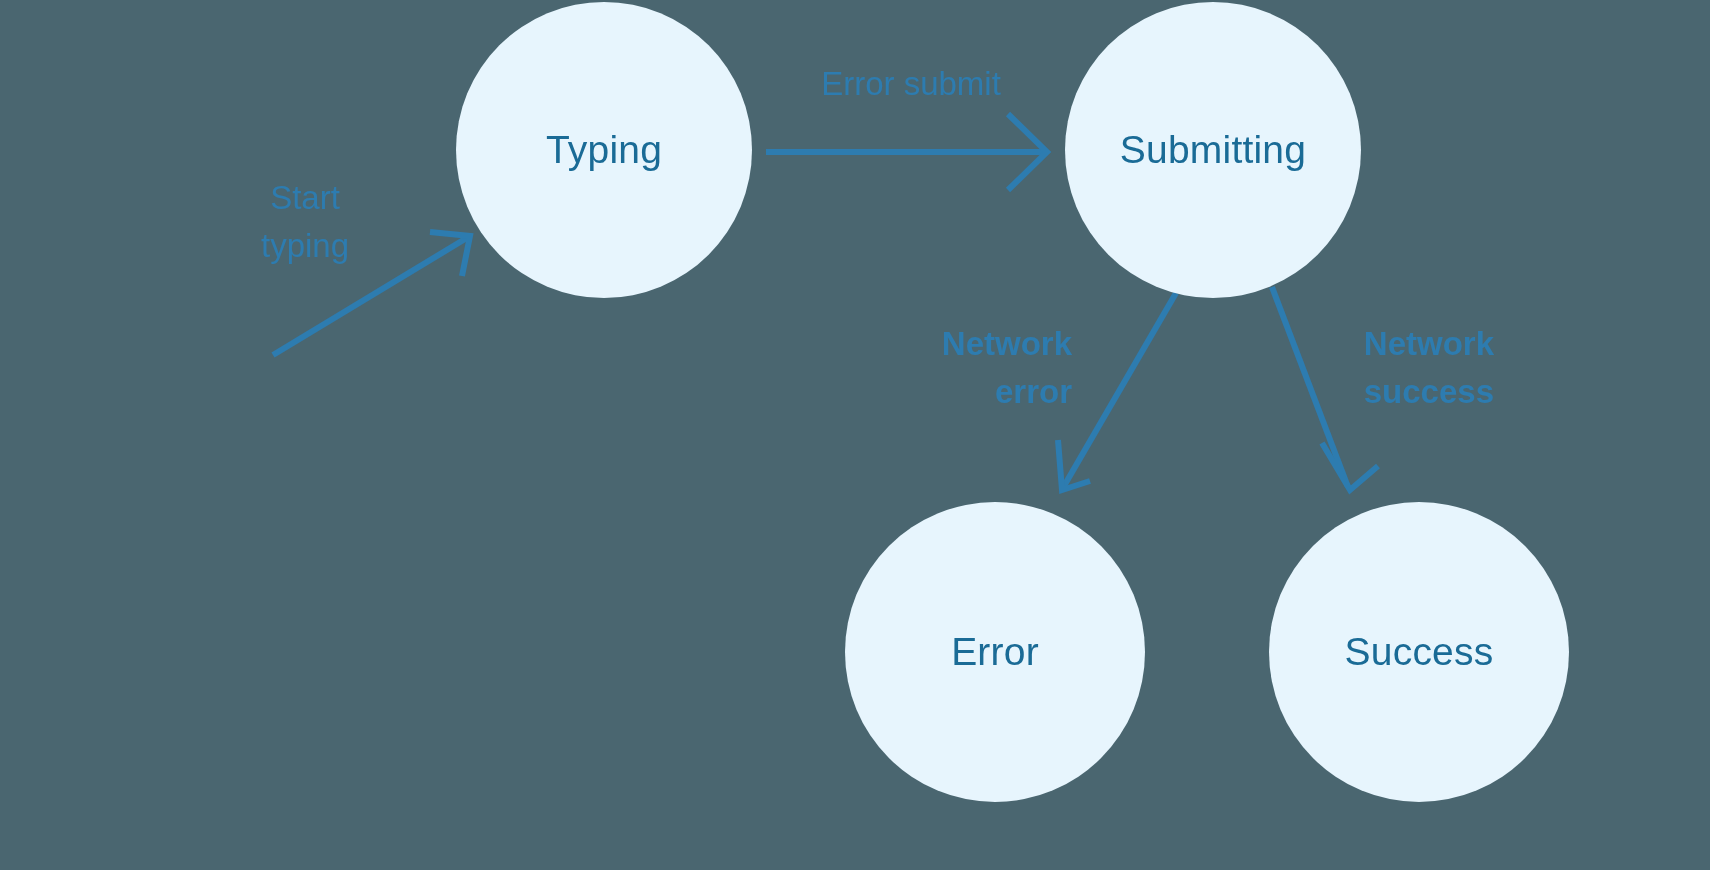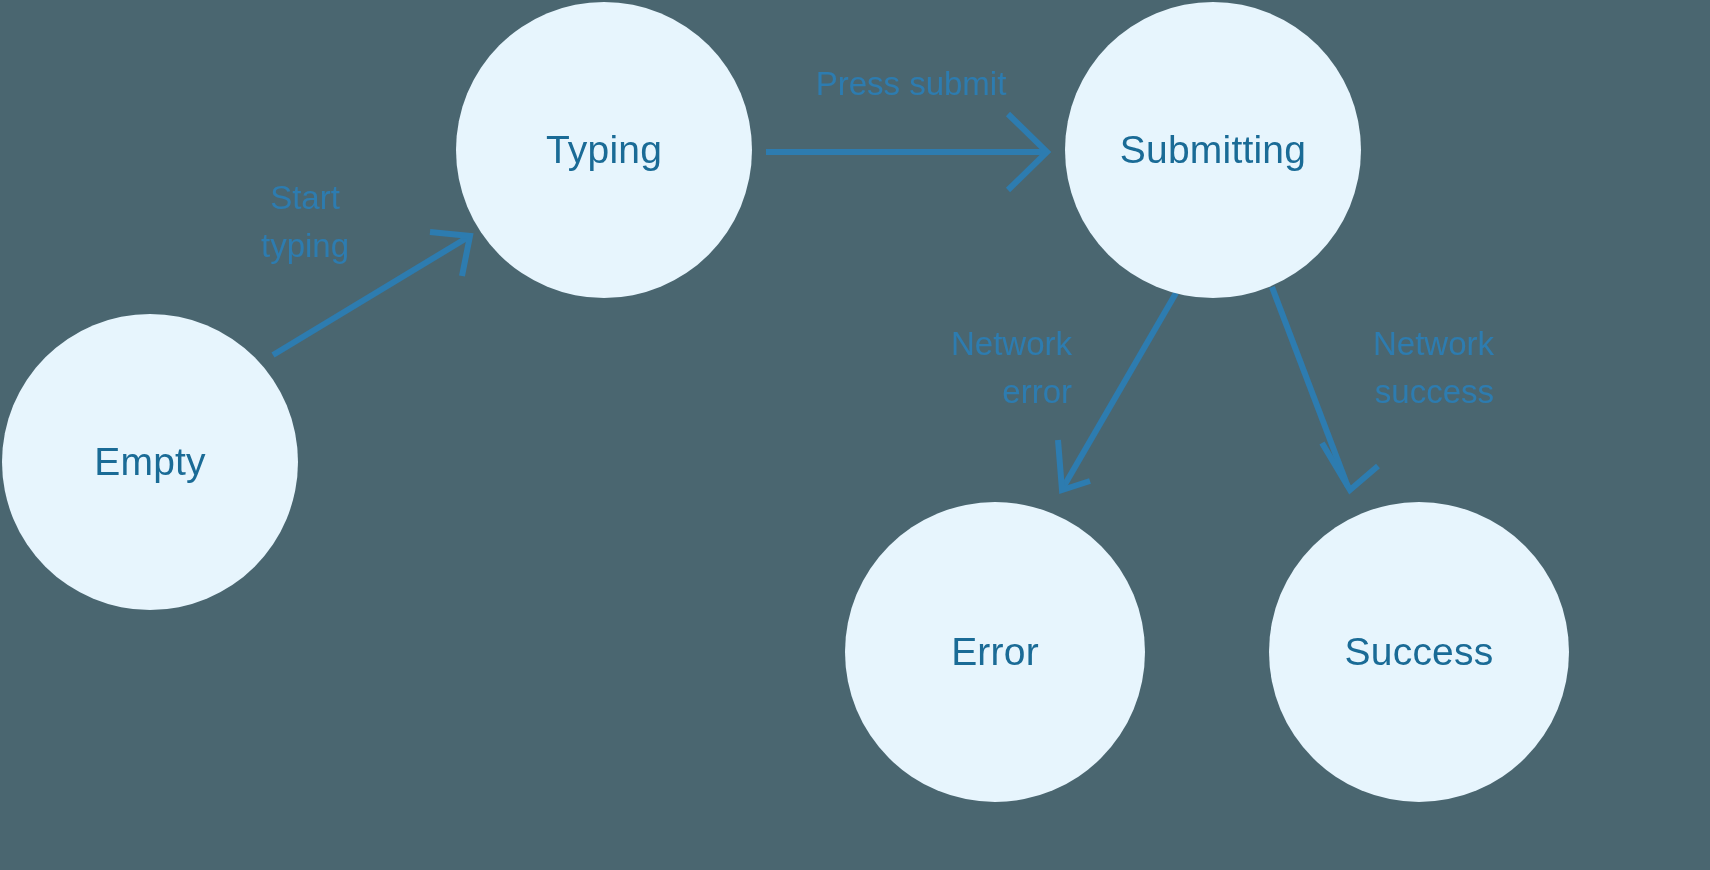--- a/index.html
+++ b/index.html
@@ -31,21 +31,21 @@
     white-space: nowrap;
   }
   .edge-label {
     position: absolute;
     color: #2d7cb0;
     font-size: 33px;
     font-weight: 400;
     line-height: 1.45;
     white-space: pre-line;
   }
-  .edge-label.align-right { text-align: right; }
+  .edge-label.align-right { text-align: right; font-weight: bold; }
   .edge-label.align-center { text-align: center; }
   svg.edges {
     position: absolute;
     left: 0;
     top: 0;
     width: 1710px;
     height: 870px;
     overflow: visible;
   }
   svg.edges path, svg.edges line, svg.edges polyline {
@@ -77,44 +77,41 @@
       <line x1="1176" y1="293" x2="1064" y2="486"></line>
       <polyline points="1058,440 1062,490 1090,481"></polyline>
     </g>
 
     <g>
       <line x1="1272" y1="287" x2="1348" y2="487"></line>
       <polyline points="1322,443 1350,490 1378,466"></polyline>
     </g>
   </svg>
 
-  <div class="node" style="left:2px; top:314px; width:296px; height:296px;">
-    <span class="node-label">Empty</span>
-  </div>
 
   <div class="node" style="left:456px; top:2px; width:296px; height:296px;">
     <span class="node-label">Typing</span>
   </div>
 
   <div class="node" style="left:1065px; top:2px; width:296px; height:296px;">
     <span class="node-label">Submitting</span>
   </div>
 
   <div class="node" style="left:845px; top:502px; width:300px; height:300px;">
     <span class="node-label">Error</span>
   </div>
 
   <div class="node" style="left:1269px; top:502px; width:300px; height:300px;">
     <span class="node-label">Success</span>
   </div>
 
   <div class="edge-label align-center" style="left:245px; top:174px; width:120px;">Start
 typing</div>
 
-  <div class="edge-label align-center" style="left:796px; top:60px; width:230px;">Press submit</div>
+  <div class="edge-label align-center" style="left:796px; top:60px; width:230px;">Error submit</div>
 
   <div class="edge-label align-right" style="left:852px; top:320px; width:220px;">Network
 error</div>
 
   <div class="edge-label align-right" style="left:1270px; top:320px; width:224px;">Network
 success</div>
 
 </div>
 
 </body></html>

